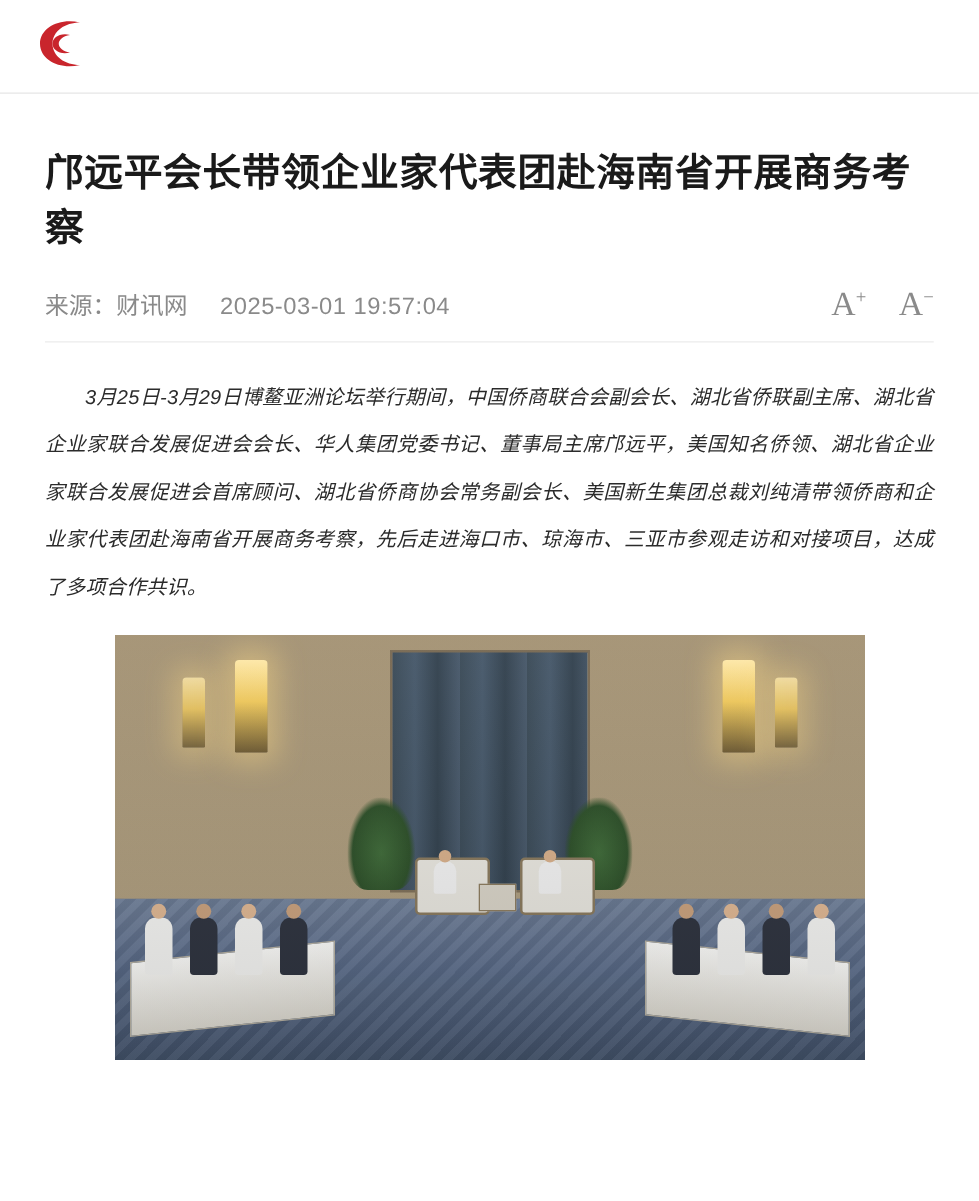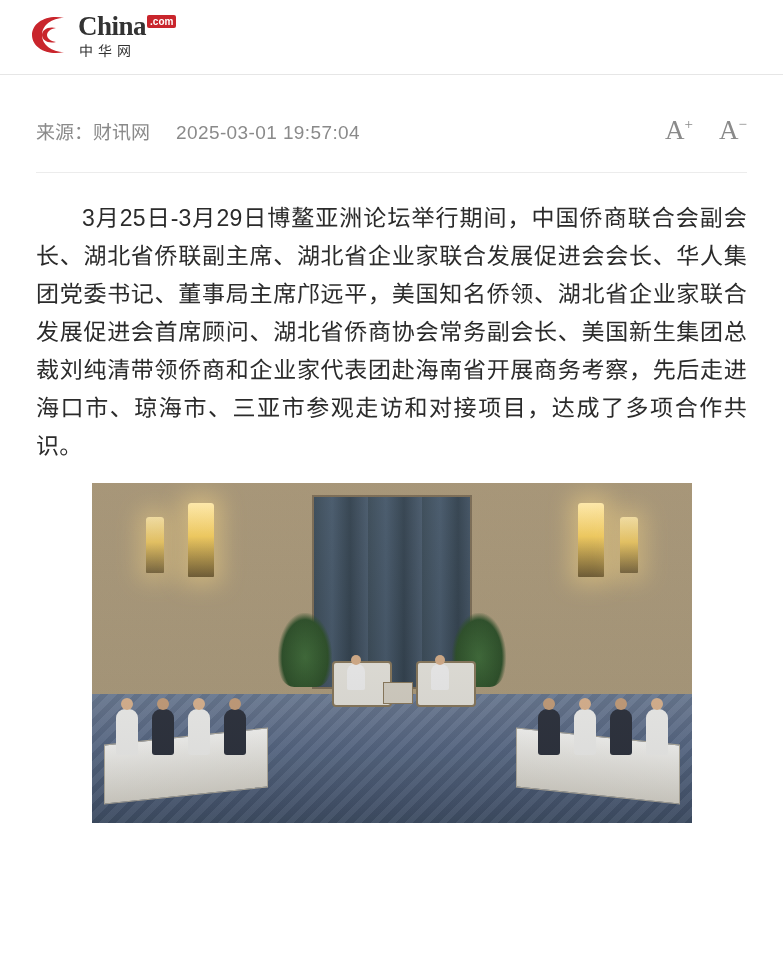--- a/index.html
+++ b/index.html
@@ -83,21 +83,21 @@
     line-height: 44px;
     font-weight: bold;
     color: #1a1a1a;
     margin: 0 0 24px 0;
     letter-spacing: 0.5px;
   }
   .meta-row {
     display: flex;
     align-items: center;
     justify-content: space-between;
-    padding-bottom: 28px;
+    padding-bottom: 16px;
     border-bottom: 1px solid #ececec;
     text-align: right;
   }
   .meta-left {
     display: flex;
     align-items: baseline;
     gap: 26px;
     color: #8a8a8a;
     font-size: 19px;
   }
@@ -119,26 +119,27 @@
   .font-size-ctrls span sup {
     font-size: 15px;
     vertical-align: super;
   }
 
   .article-body {
     padding-top: 26px;
   }
   .article-body p {
     margin: 0 0 10px 0;
-    font-size: 23px;
+    font-size: 16px;
     line-height: 38px;
     color: #2b2b2b;
     text-indent: 2em;
     text-align: justify;
     letter-spacing: 0.2px;
+    font-style: italic;
   }
 
   
   .figure {
     margin: 18px 0 0 0;
     display: flex;
     justify-content: center;
   }
   .photo {
     width: 600px;
@@ -290,29 +291,26 @@
 <div class="page">
 
   <header class="site-header">
     <a class="logo" href="#">
       <span class="logo-mark">
         <svg width="46" height="46" viewBox="0 0 46 46" aria-hidden="true">
           <path d="M38 6 C22 2, 6 10, 6 23 C6 36, 22 44, 38 40 C26 40, 16 33, 16 23 C16 13, 26 6, 38 6 Z" fill="#c9252c"></path>
           <path d="M30 16 C22 14, 16 18, 16 23 C16 28, 22 32, 30 30 C24 29, 21 26, 21 23 C21 20, 24 17, 30 16 Z" fill="#c9252c"></path>
         </svg>
       </span>
-      <span class="logo-text">
-        <span class="en"><span>China</span><span class="dotcom">.com</span></span>
-        <span class="cn">中华网</span>
-      </span>
     </a>
   </header>
 
   <main class="article">
 
+    <h1 class="article-title">邝远平会长带领企业家代表团赴海南省开展商务考察</h1>
 
     <div class="meta-row">
       <div class="meta-left">
         <span class="meta-source">来源：财讯网</span>
         <span class="meta-time">2025-03-01 19:57:04</span>
       </div>
       <div class="font-size-ctrls">
         <span><span>A</span><sup>+</sup></span>
         <span><span>A</span><sup>−</sup></span>
       </div>

